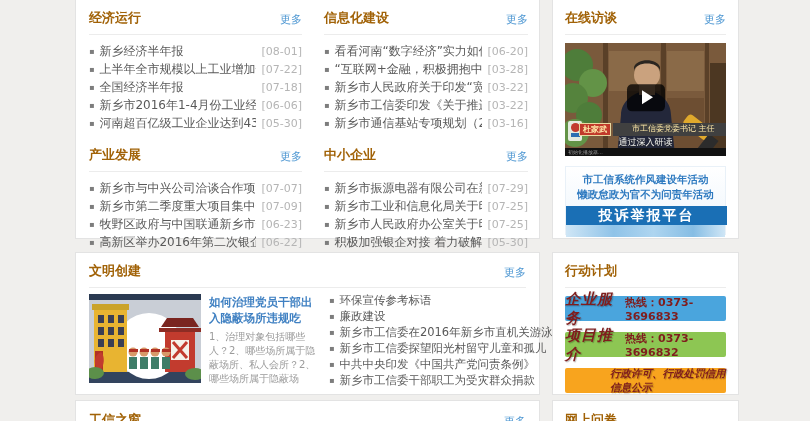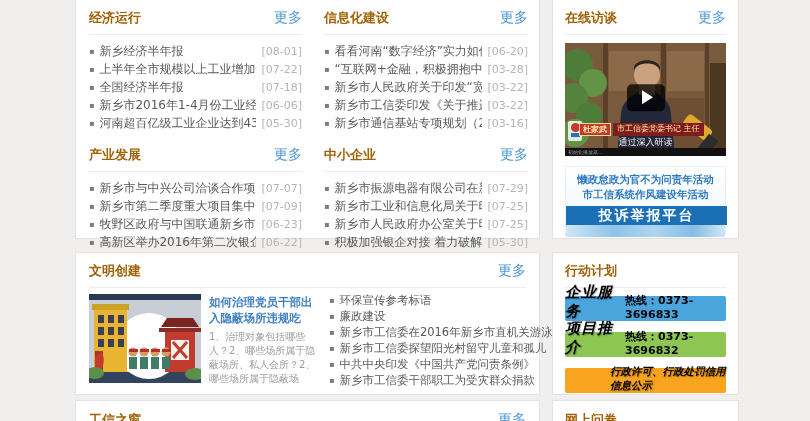--- a/index.html
+++ b/index.html
@@ -11,21 +11,21 @@
   .p-news  { left:75px;  top:-2px;  width:465px; height:241px; border-top:none; }
   .p-int   { left:552px; top:-2px;  width:187px; height:241px; border-top:none; }
   .p-civ   { left:75px;  top:252px; width:465px; height:143px; }
   .p-spec  { left:552px; top:252px; width:187px; height:143px; }
   .p-win   { left:75px;  top:400px; width:465px; height:30px; }
   .p-quiz  { left:552px; top:400px; width:187px; height:30px; }
 
   .sec-head { display:flex; justify-content:space-between; align-items:flex-end;
     border-bottom:1px solid #ececec; padding:11px 0 7px; }
   .sec-title { font-size:13px; font-weight:bold; color:#a16207; }
-  .more { font-size:14px; color:#4c96d2; text-decoration:none; cursor:pointer; }
+  .more { font-size:11px; color:#4c96d2; text-decoration:none; cursor:pointer; }
 
   .two-col { display:flex; padding:0 13px; }
   .col-l { width:213px; margin-right:22px; }
   .col-r { width:204px; }
 
   .news-list { list-style:none; margin-top:7px; }
   .news-item { display:flex; align-items:center; height:18px; font-size:12px;
     white-space:nowrap; overflow:hidden; }
   .bullet { font-size:8px; color:#7d7d7d; margin-right:5px; flex:0 0 auto; }
   .n-text { color:#595959; overflow:hidden; cursor:pointer; }
@@ -40,21 +40,21 @@
   .video svg { position:absolute; left:0; top:0; }
   .play-btn { position:absolute; left:50%; top:50%; transform:translate(-50%,-58%);
     width:38px; height:27px; background:rgba(0,0,0,.75); border-radius:5px;
     display:flex; align-items:center; justify-content:center; }
   .play-tri { width:0; height:0; border-left:11px solid #fff;
     border-top:7px solid transparent; border-bottom:7px solid transparent; margin-left:3px; }
   .cap-row { position:absolute; left:14px; top:80px; display:flex; font-size:8px;
     line-height:11px; white-space:nowrap; }
   .cap-name { background:#c13a2b; border:1px solid #e8d9a0; color:#ffe9a8;
     padding:0 3px; font-weight:bold; }
-  .cap-role { background:#7f1d1d; color:#ffe9a8; padding:0 4px; margin-left:2px; }
+  .cap-role { background:#404040; color:#ffe9a8; padding:0 19px; margin-left:2px; }
   .cap-line { position:absolute; left:0; right:0; top:93px; text-align:center;
     color:#f3f3ef; font-size:9px; text-shadow:0 1px 1px #222; }
   .player-bar { position:absolute; left:0; right:0; bottom:0; height:8px;
     background:#111; color:#9a9a9a; font-size:5px; line-height:8px; padding-left:3px;
     overflow:hidden; }
   .tv-logo { position:absolute; left:3px; top:78px; width:14px; height:20px;
     background:rgba(250,250,250,.85); border-radius:2px; }
   .tv-logo i { display:block; width:9px; height:9px; margin:2px auto 0;
     border-radius:50%; background:#c23b2e; }
   .tv-logo b { display:block; width:9px; height:4px; margin:1px auto 0;
@@ -77,21 +77,21 @@
   .civ-feat { width:108px; margin-left:8px; flex:0 0 auto; }
   .feat-title { color:#3f80c2; font-size:11.5px; font-weight:bold; line-height:16px;
     height:32px; overflow:hidden; cursor:pointer; }
   .feat-excerpt { margin-top:4px; color:#9b9b9b; font-size:10px; line-height:14px;
     height:56px; overflow:hidden; }
   .civ-list { flex:1; margin-left:12px; margin-top:-2px; }
   .civ-list .news-item { height:16px; font-size:11.5px; }
 
   
   .sp-banner { width:161px; height:25px; margin-top:8px; border-radius:2px;
-    display:flex; align-items:flex-end; justify-content:center; color:#000000;
+    display:flex; align-items:center; justify-content:center; color:#7f1d1d;
     cursor:pointer; }
   .sp-banner + .sp-banner { margin-top:11px; }
   .sp-label { font-size:15px; font-weight:bold; font-style:italic;
     text-shadow:1px 1px 1px rgba(0,0,0,.25); letter-spacing:1px; }
   .sp-hot { font-size:11px; font-weight:bold; margin-left:7px; font-style:normal; }
   .sp-label-sm { font-size:10.5px; font-weight:bold; font-style:italic;
     text-shadow:1px 1px 1px rgba(0,0,0,.25); }
 
   .p-win .sec-head, .p-quiz .sec-head { border-bottom:none; padding:10px 0 0; }
   .p-win .sec-head { margin:0 13px; }
@@ -304,22 +304,22 @@
           </div>
         <div class="cap-row">
           <span class="cap-name">杜家武</span>
           <span class="cap-role">市工信委党委书记 主任</span>
         </div>
         <div class="cap-line">通过深入研读</div>
         <div class="player-bar">初始化播放器...</div>
       </div>
 
       <div class="complaint">
+        <div class="c-line">市工信系统作风建设年活动</div>
         <div class="c-line">懒政怠政为官不为问责年活动</div>
-        <div class="c-line">市工信系统作风建设年活动</div>
         <div class="c-btn">投诉举报平台</div>
         <div class="c-strip"></div>
       </div>
     </div>
   </div>
 
   <div class="panel p-civ">
     <div style="margin:0 13px;">
       <div class="sec-head" style="padding-top:9px;">
         <span class="sec-title">文明创建</span>

